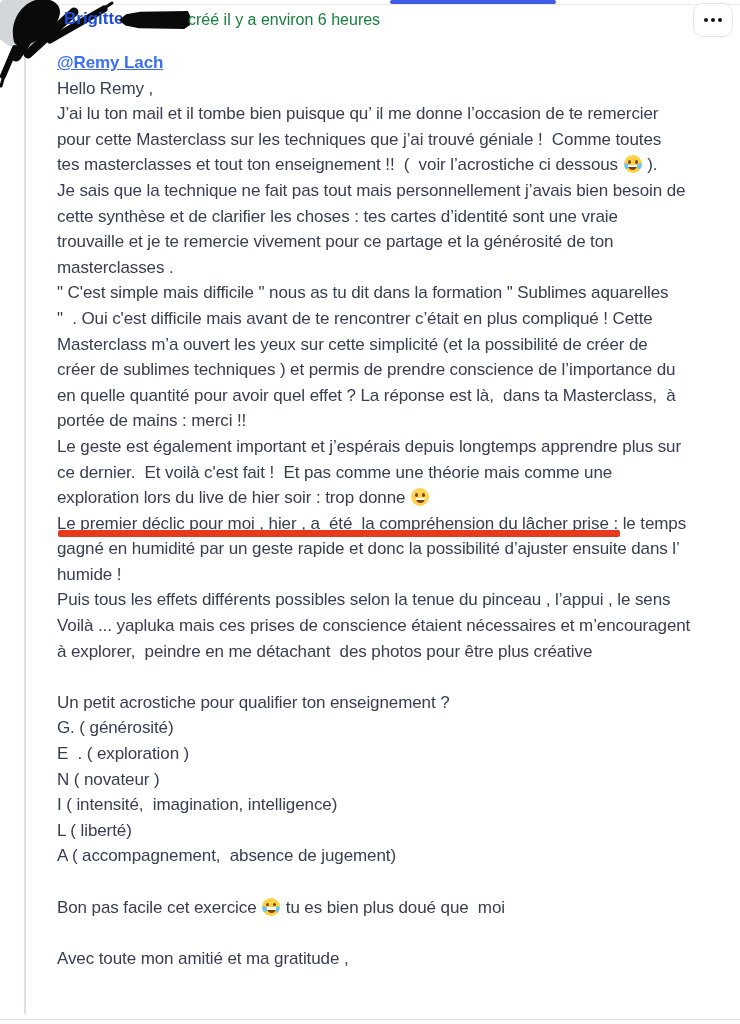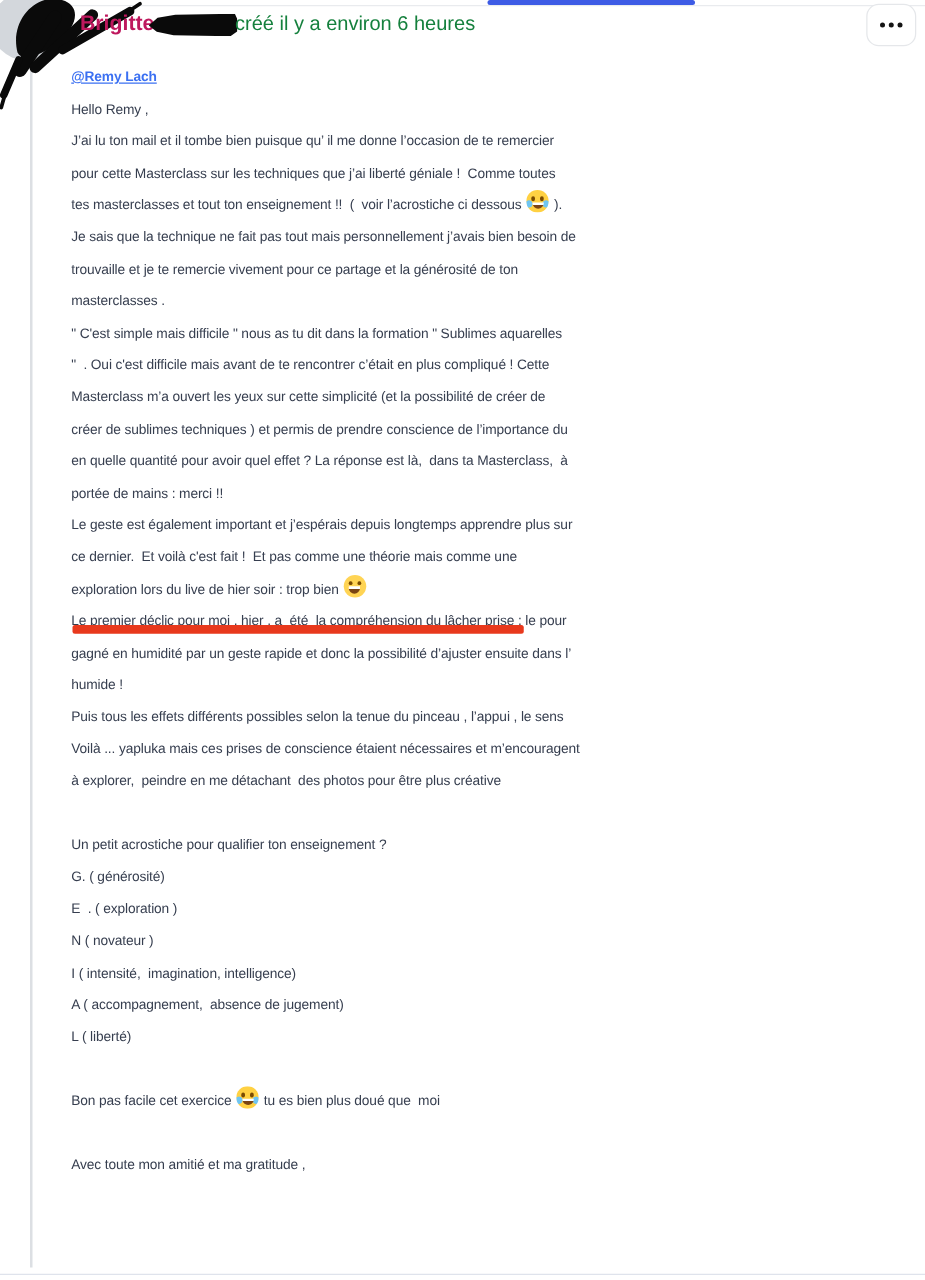--- a/index.html
+++ b/index.html
@@ -11,32 +11,32 @@
   }
   
   .top-hairline{position:absolute;left:0;top:4px;width:740px;height:1px;background:#e9ebee;}
   .top-blue-bar{position:absolute;left:390px;top:0;width:166px;height:4px;background:#3d5be5;border-radius:2px;}
   .bottom-hairline{position:absolute;left:0;top:1019px;width:740px;height:1px;background:#dfe3ec;}
   .thread-line{position:absolute;left:24px;top:48px;height:966px;width:2px;background:#dcdfe3;}
 
   
   .avatar{position:absolute;left:-7px;top:-6px;width:54px;height:54px;border-radius:50%;background:#d3d7dc;}
   .avatar-scribble{position:absolute;left:0px;top:-2px;}
-  .author{position:absolute;left:64px;top:9px;font-size:17px;font-weight:bold;color:#be185d;white-space:pre;}
+  .author{position:absolute;left:64px;top:9px;font-size:17px;font-weight:bold;color:#1d4ed8;white-space:pre;}
   .surname-redaction{position:absolute;left:119px;top:11px;width:71px;height:18px;background:#0a0a0a;
     clip-path:polygon(0 52%,10% 18%,30% 4%,97% 0,100% 25%,100% 78%,92% 100%,28% 96%,9% 80%);}
   .timestamp{position:absolute;left:188px;top:11px;font-size:16px;color:#15803d;white-space:pre;}
   .menu-button{position:absolute;left:693px;top:3px;width:40px;height:34px;background:#fff;
     border:1px solid #e5e7ea;border-radius:10px;display:flex;align-items:center;justify-content:center;gap:3px;
     box-sizing:border-box;cursor:pointer;}
   .menu-button .dot{width:4px;height:4px;border-radius:50%;background:#141414;}
 
   
   .post-body{position:absolute;left:57px;top:50px;width:670px;}
-  .body-line{font-size:11px;line-height:25.6px;letter-spacing:-0.1px;white-space:pre;}
+  .body-line{font-size:17px;line-height:25.6px;letter-spacing:-0.1px;white-space:pre;}
   .mention-link{color:#3b70f2;font-weight:600;text-decoration:underline;cursor:pointer;}
   .red-underline{position:relative;}
   .red-underline::after{content:"";position:absolute;left:1px;right:-2px;bottom:-4px;height:7px;
     background:var(--red,#e8391d);border-radius:2px;}
 
   
   .emoji{display:inline-block;position:relative;width:18px;height:18px;border-radius:50%;
     vertical-align:-3px;margin:0 1px;background:#ffd454;}
   .emoji::before{content:"";position:absolute;top:5px;left:4px;width:3px;height:3.5px;border-radius:50%;
     background:#7a4b00;box-shadow:7px 0 0 #7a4b00;}
@@ -71,45 +71,46 @@
 <div class="menu-button">
   <span class="dot"></span>
   <span class="dot"></span>
   <span class="dot"></span>
 </div>
 
 <div class="post-body">
     <div class="body-line"><span class="mention-link" style="color: rgb(59, 112, 242);">@Remy Lach</span></div>
     <div class="body-line">Hello Remy ,</div>
     <div class="body-line">J’ai lu ton mail et il tombe bien puisque qu’ il me donne l’occasion de te remercier</div>
-    <div class="body-line">pour cette Masterclass sur les techniques que j’ai liberté géniale !  Comme toutes</div>
+    <div class="body-line">pour cette Masterclass sur les techniques que j’ai trouvé géniale !  Comme toutes</div>
     <div class="body-line"><span>tes masterclasses et tout ton enseignement !!  (  voir l’acrostiche ci dessous </span><span class="emoji joy"></span><span> ).</span></div>
     <div class="body-line">Je sais que la technique ne fait pas tout mais personnellement j’avais bien besoin de</div>
+    <div class="body-line">cette synthèse et de clarifier les choses : tes cartes d’identité sont une vraie</div>
     <div class="body-line">trouvaille et je te remercie vivement pour ce partage et la générosité de ton</div>
     <div class="body-line">masterclasses .</div>
     <div class="body-line">" C'est simple mais difficile " nous as tu dit dans la formation " Sublimes aquarelles</div>
     <div class="body-line">"  . Oui c'est difficile mais avant de te rencontrer c’était en plus compliqué ! Cette</div>
     <div class="body-line">Masterclass m’a ouvert les yeux sur cette simplicité (et la possibilité de créer de</div>
     <div class="body-line">créer de sublimes techniques ) et permis de prendre conscience de l’importance du</div>
     <div class="body-line">en quelle quantité pour avoir quel effet ? La réponse est là,  dans ta Masterclass,  à</div>
     <div class="body-line">portée de mains : merci !!</div>
     <div class="body-line">Le geste est également important et j’espérais depuis longtemps apprendre plus sur</div>
     <div class="body-line">ce dernier.  Et voilà c'est fait !  Et pas comme une théorie mais comme une</div>
-    <div class="body-line"><span>exploration lors du live de hier soir : trop bien </span><span class="emoji grin"></span></div>
-    <div class="body-line"><span class="red-underline">Le premier déclic pour moi , hier , a  été  la compréhension du lâcher prise :</span><span> le pour</span></div>
+    <div class="body-line"><span>exploration lors du live de hier soir : trop donne </span><span class="emoji grin"></span></div>
+    <div class="body-line"><span class="red-underline">Le premier déclic pour moi , hier , a  été  la compréhension du lâcher prise :</span><span> le temps</span></div>
     <div class="body-line">gagné en humidité par un geste rapide et donc la possibilité d’ajuster ensuite dans l’</div>
     <div class="body-line">humide !</div>
     <div class="body-line">Puis tous les effets différents possibles selon la tenue du pinceau , l’appui , le sens</div>
     <div class="body-line">Voilà ... yapluka mais ces prises de conscience étaient nécessaires et m’encouragent</div>
     <div class="body-line">à explorer,  peindre en me détachant  des photos pour être plus créative</div>
     <div class="body-line">&nbsp;</div>
     <div class="body-line">Un petit acrostiche pour qualifier ton enseignement ?</div>
     <div class="body-line">G. ( générosité)</div>
     <div class="body-line">E  . ( exploration )</div>
     <div class="body-line">N ( novateur )</div>
     <div class="body-line">I ( intensité,  imagination, intelligence)</div>
+    <div class="body-line">L ( liberté)</div>
     <div class="body-line">A ( accompagnement,  absence de jugement)</div>
-    <div class="body-line">L ( liberté)</div>
     <div class="body-line">&nbsp;</div>
     <div class="body-line"><span>Bon pas facile cet exercice </span><span class="emoji joy"></span><span> tu es bien plus doué que  moi</span></div>
     <div class="body-line">&nbsp;</div>
     <div class="body-line">Avec toute mon amitié et ma gratitude ,</div>
   </div>
 
 </body></html>

